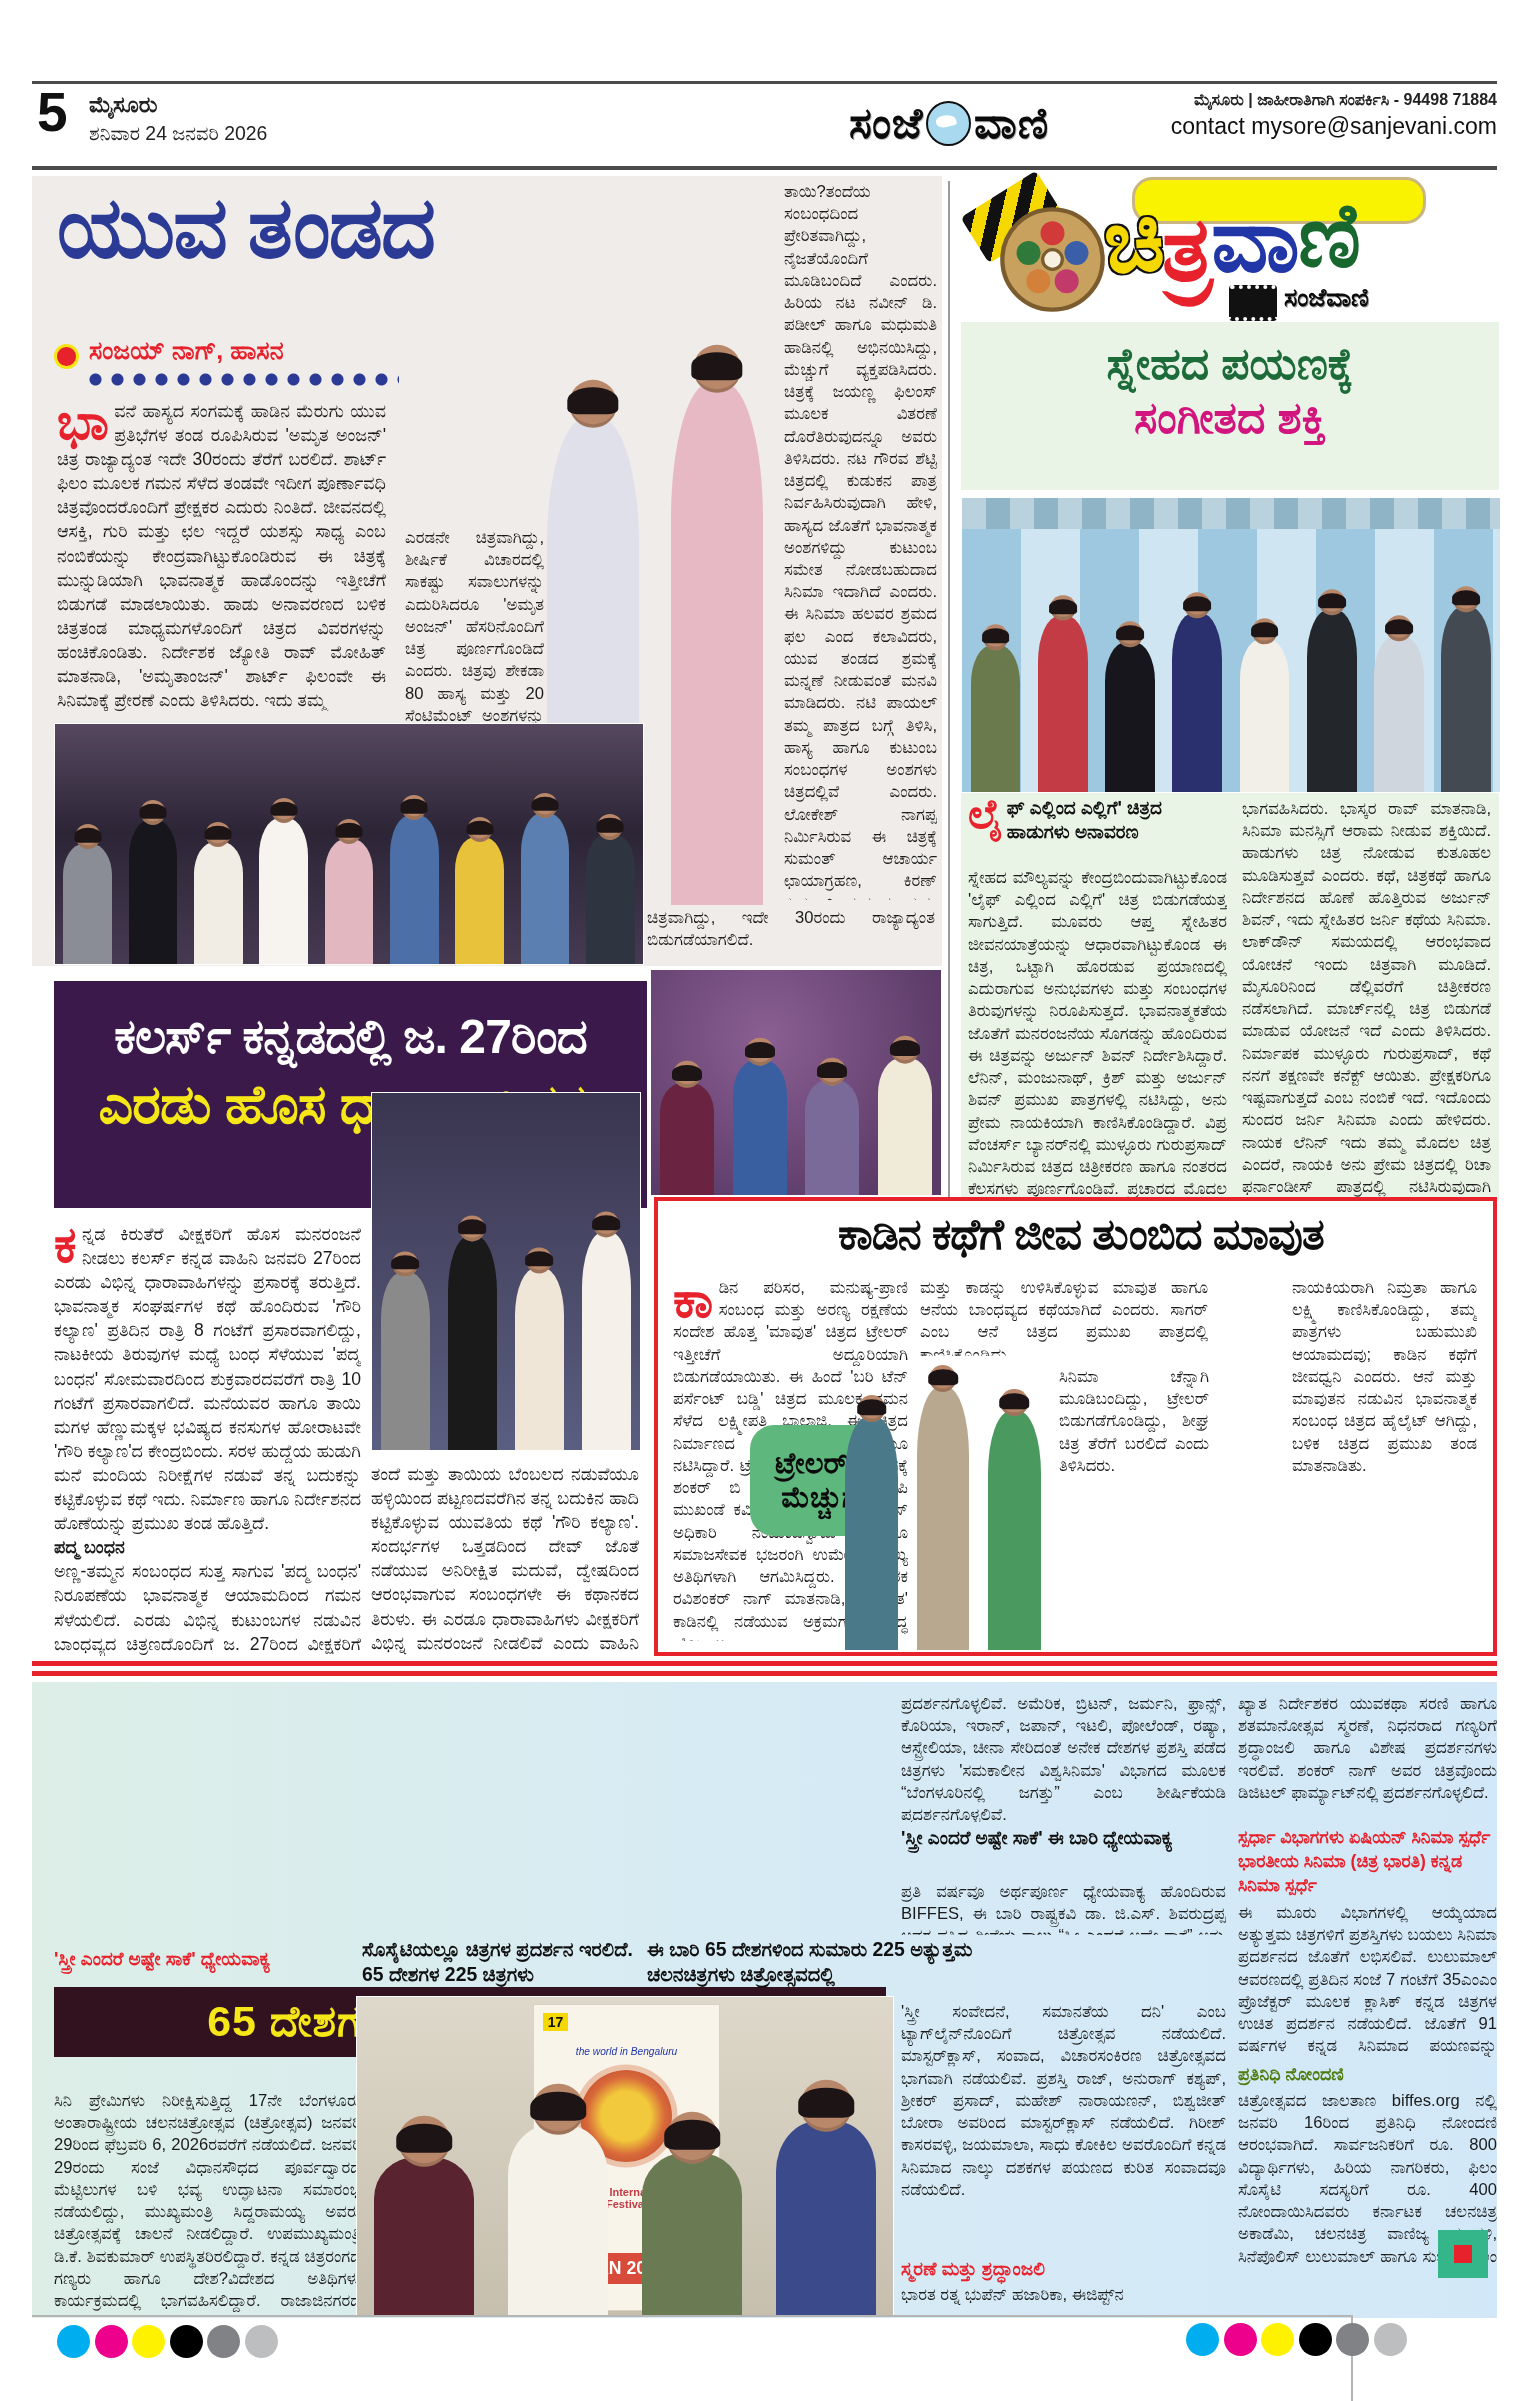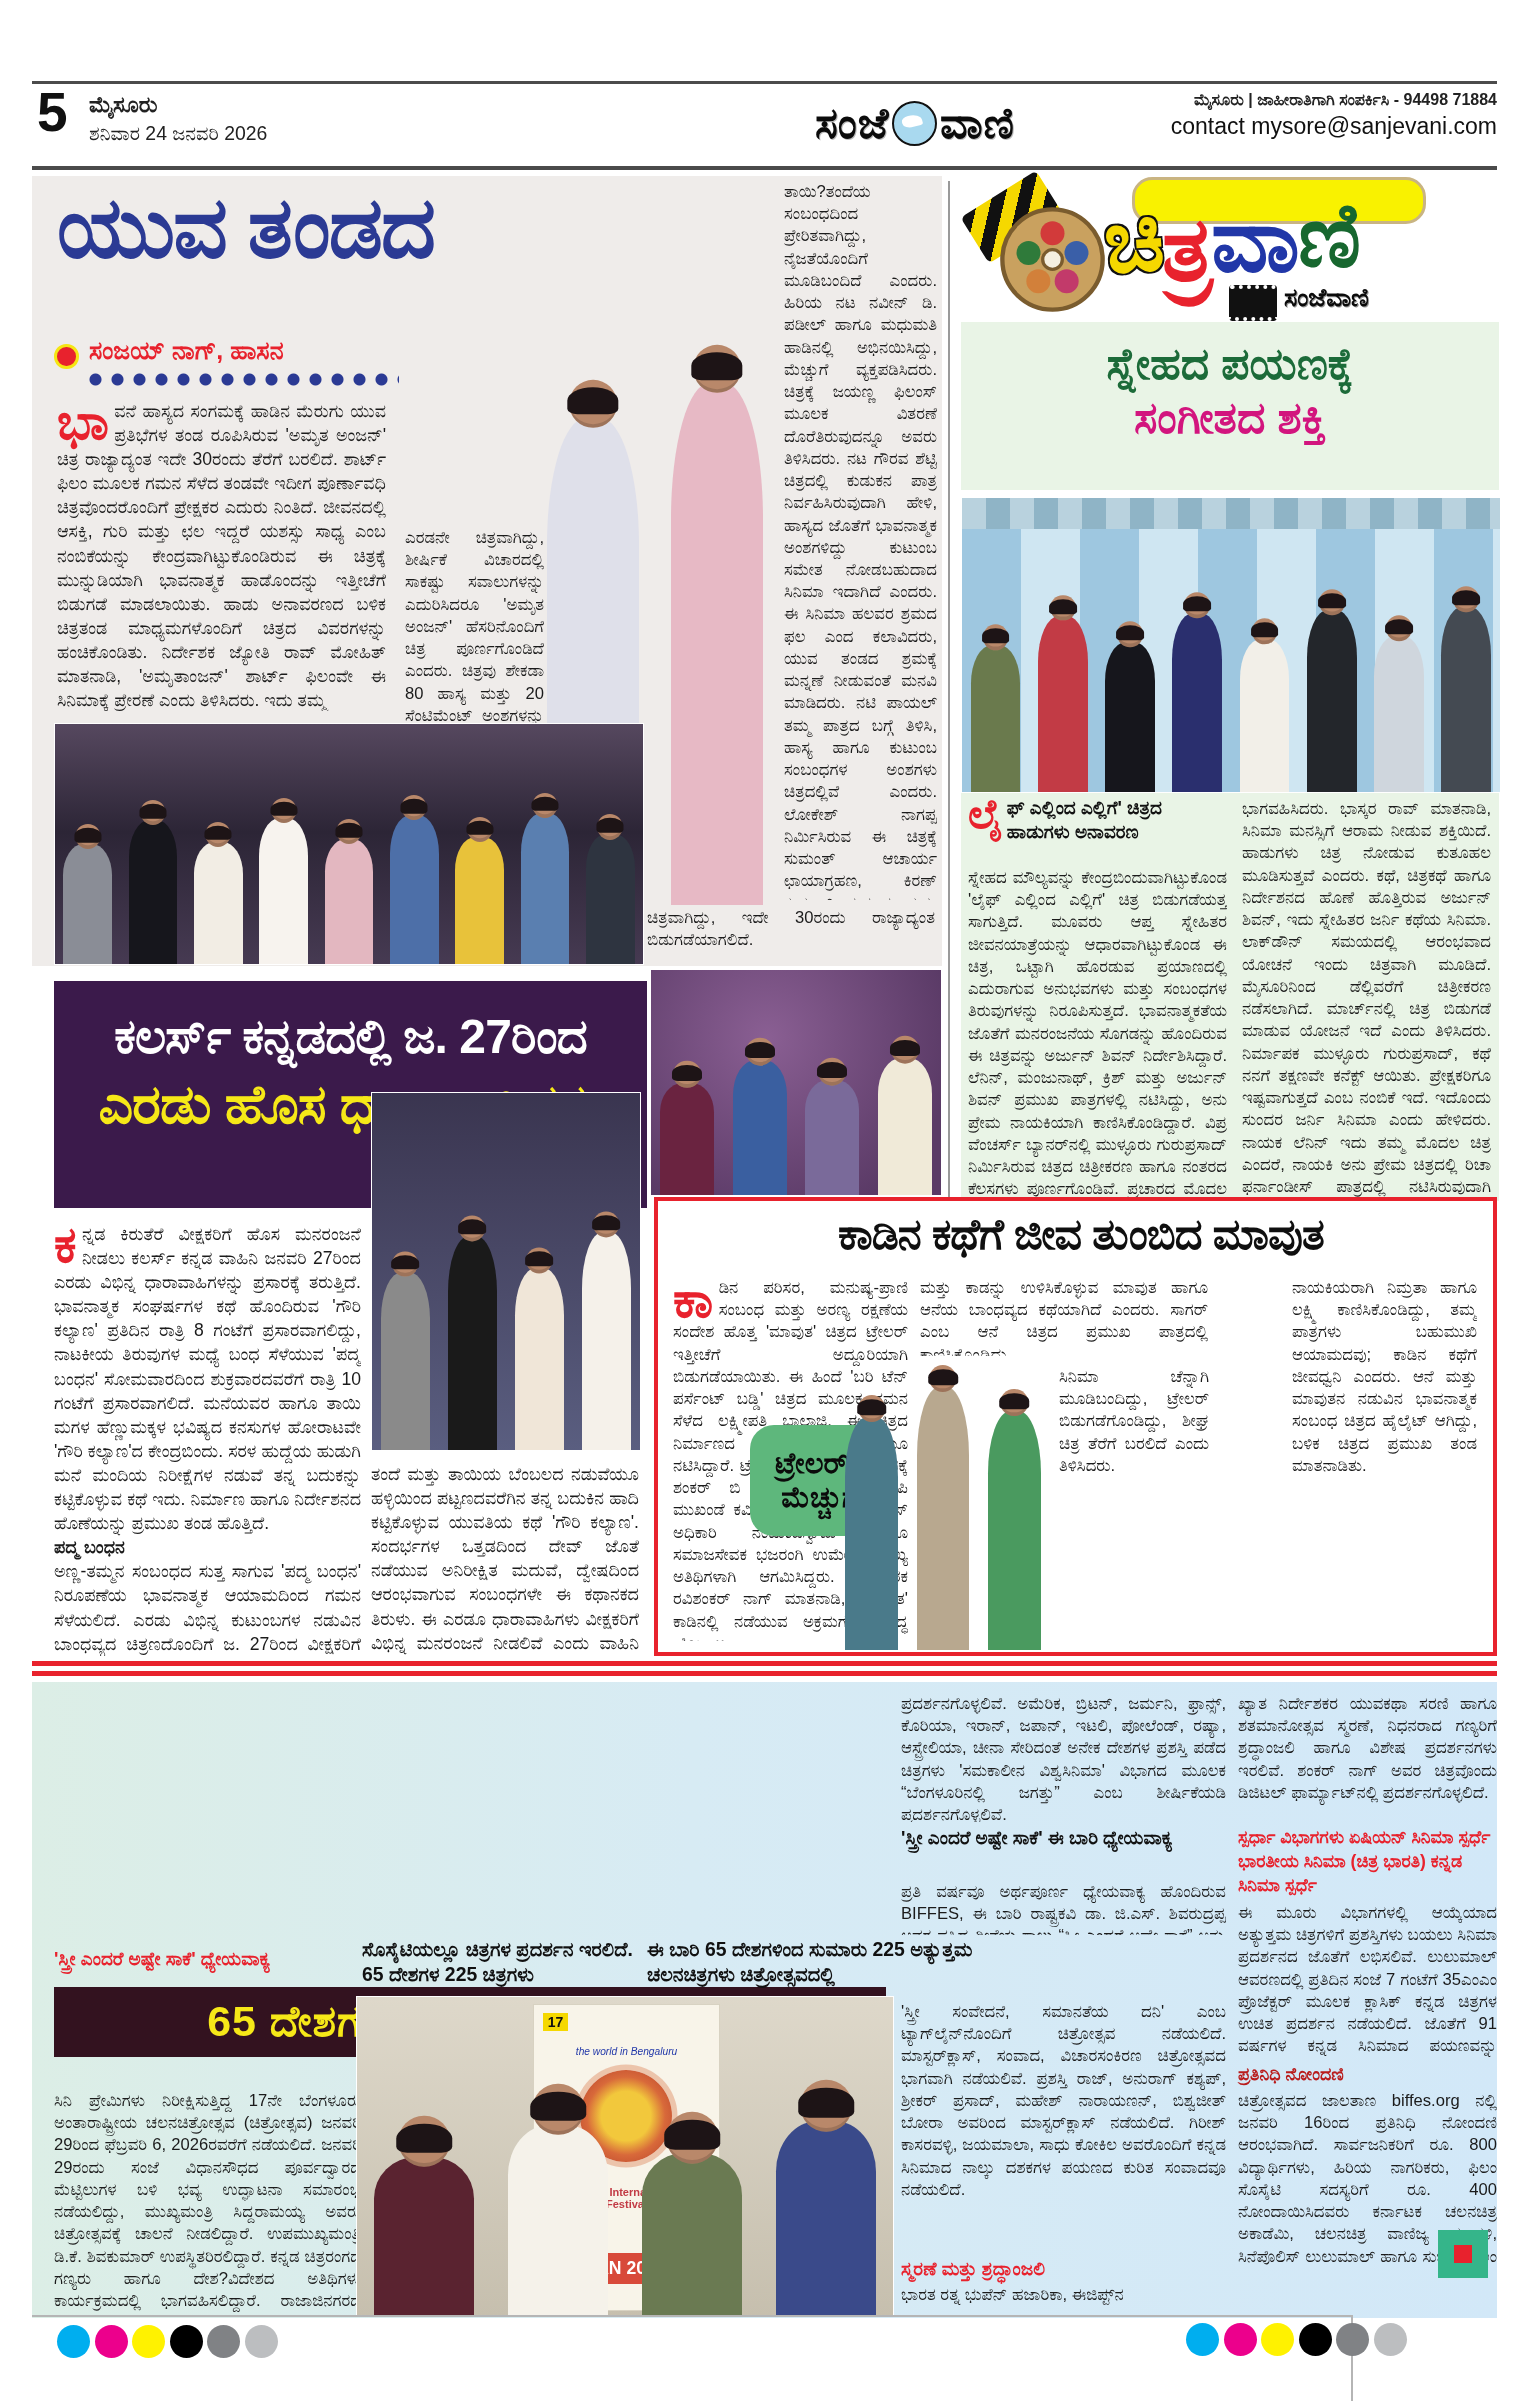--- a/index.html
+++ b/index.html
@@ -9,21 +9,21 @@
   .bt{font-size:17.6px;line-height:1.37;text-align:justify;color:#1b1b1b;overflow:hidden;}
   .bt-sm{font-size:16.6px;line-height:1.34;text-align:justify;color:#1b1b1b;overflow:hidden;}
   .dc{float:left;font-size:50px;line-height:.85;color:#e8222d;font-weight:bold;padding:1.8px 5.5px 0 0;}
   .bold{font-weight:bold;}
   
   #rule-top{left:32px;top:81px;width:1465px;height:2.8px;background:#4b4b4b;}
   #rule-bot{left:32px;top:166px;width:1465px;height:3.7px;background:#4b4b4b;}
   #page-num{left:37px;top:85px;font-size:55px;font-weight:bold;color:#111;line-height:1;}
   #hdr-city{left:89px;top:92px;font-size:22px;font-weight:bold;color:#222;}
   #hdr-date{left:89px;top:122px;font-size:19.4px;color:#222;}
-  #brand{left:781px;top:91px;width:268px;height:65px;display:flex;align-items:center;justify-content:center;
+  #brand{left:781px;top:91px;width:268px;height:65px;display:flex;align-items:center;justify-content:flex-end;
          font-size:43px;font-weight:900;color:#0b0b0b;letter-spacing:0.9px;text-shadow:0.9px 0.9px 0 #bbb;}
   #brand .dove{display:inline-block;width:41px;height:41px;border-radius:50%;background:#a9d9ef;border:2.8px solid #111;
          margin:0 2.8px;position:relative;}
   #brand .dove:after{content:"";position:absolute;left:8.3px;top:12px;width:20.3px;height:12px;background:#fff;
          border-radius:60% 100% 20% 80%;transform:rotate(-15deg);}
   #hdr-contact{left:924px;top:91px;width:573px;text-align:right;}
   #hdr-contact .l1{font-size:16px;font-weight:bold;color:#222;}
   #hdr-contact .l2{font-size:23px;color:#111;margin-top:3.7px;}
   
   #top-bg{left:32px;top:176px;width:910px;height:790px;background:#efecea;}
@@ -120,21 +120,21 @@
      font-size:17.6px;font-weight:900;display:flex;align-items:center;justify-content:center;border-radius:5.5px;}
   #bf-m1{left:901px;top:1693px;width:325px;height:129px;}
   #bf-msub{left:901px;top:1826px;width:325px;font-size:18.5px;font-weight:bold;color:#111;line-height:1.3;}
   #bf-m2{left:901px;top:1881px;width:325px;height:54px;}
   #bf-m3{left:901px;top:2001px;width:325px;height:251px;}
   #bf-msub2{left:901px;top:2258px;width:325px;font-size:18.5px;font-weight:bold;color:#e8222d;}
   #bf-m4{left:901px;top:2284px;width:325px;height:30px;}
   #bf-r1{left:1238px;top:1693px;width:259px;height:129px;}
   #bf-rred{left:1238px;top:1826px;width:259px;font-size:17.6px;font-weight:bold;color:#e8222d;line-height:1.35;}
   #bf-r2{left:1238px;top:1902px;width:259px;height:159px;}
-  #bf-rsub{left:1238px;top:2064px;width:259px;font-size:17.6px;font-weight:bold;color:#b91c1c;}
+  #bf-rsub{left:1238px;top:2064px;width:259px;font-size:17.6px;font-weight:bold;color:#4d7c0f;}
   #bf-r3{left:1238px;top:2090px;width:259px;height:181px;}
   #bf-end{left:1438px;top:2230px;width:50px;height:48px;background:#35b58a;display:flex;align-items:center;justify-content:center;}
   #bf-end .in{width:18.5px;height:18.5px;background:#e8222d;}
   
   #ft-rule{left:32px;top:2315px;width:1319px;height:1.8px;background:#b5b5b5;}
   #ft-vcrop{left:1351px;top:2315px;width:1.8px;height:86px;background:#b5b5b5;}
   .dots{position:absolute;display:flex;gap:4.6px;}
   #dots-l{left:57px;top:2325px;}
   #dots-r{left:1186px;top:2323px;}
   .dots span{width:33px;height:33px;border-radius:50%;display:inline-block;}

